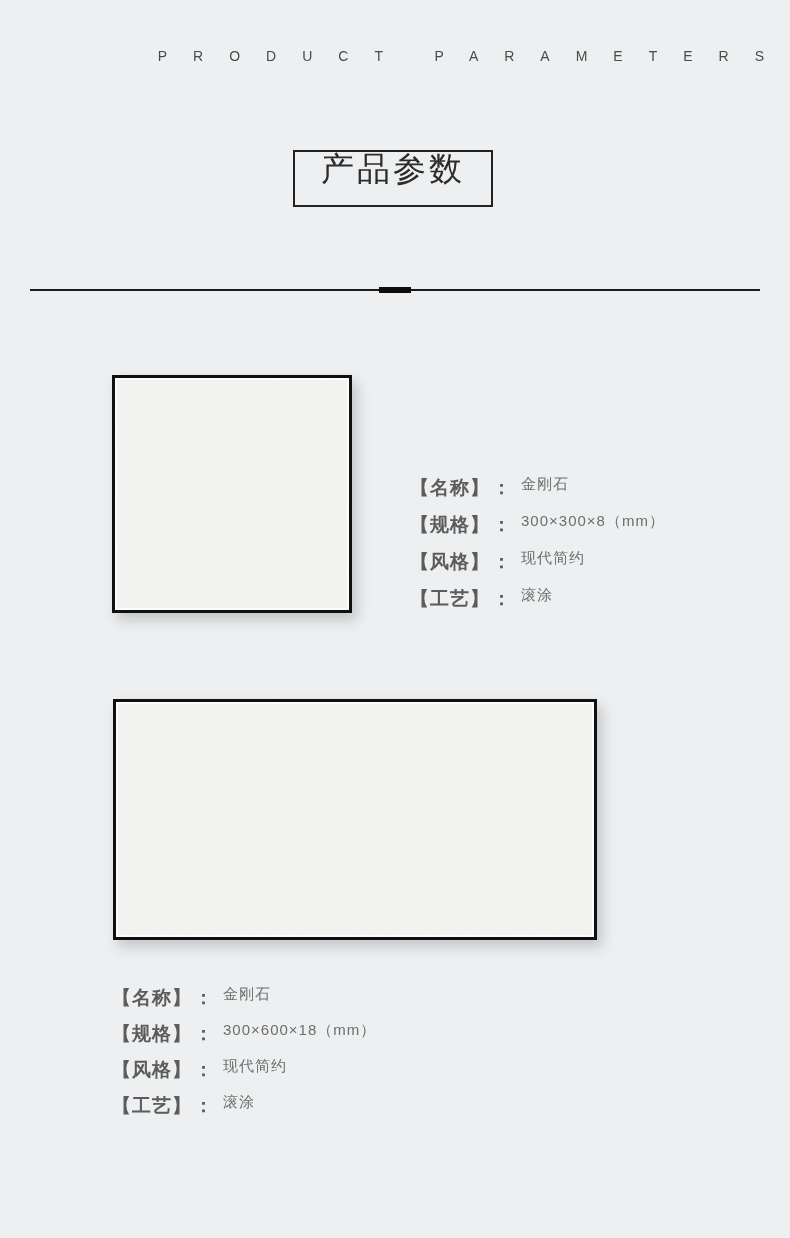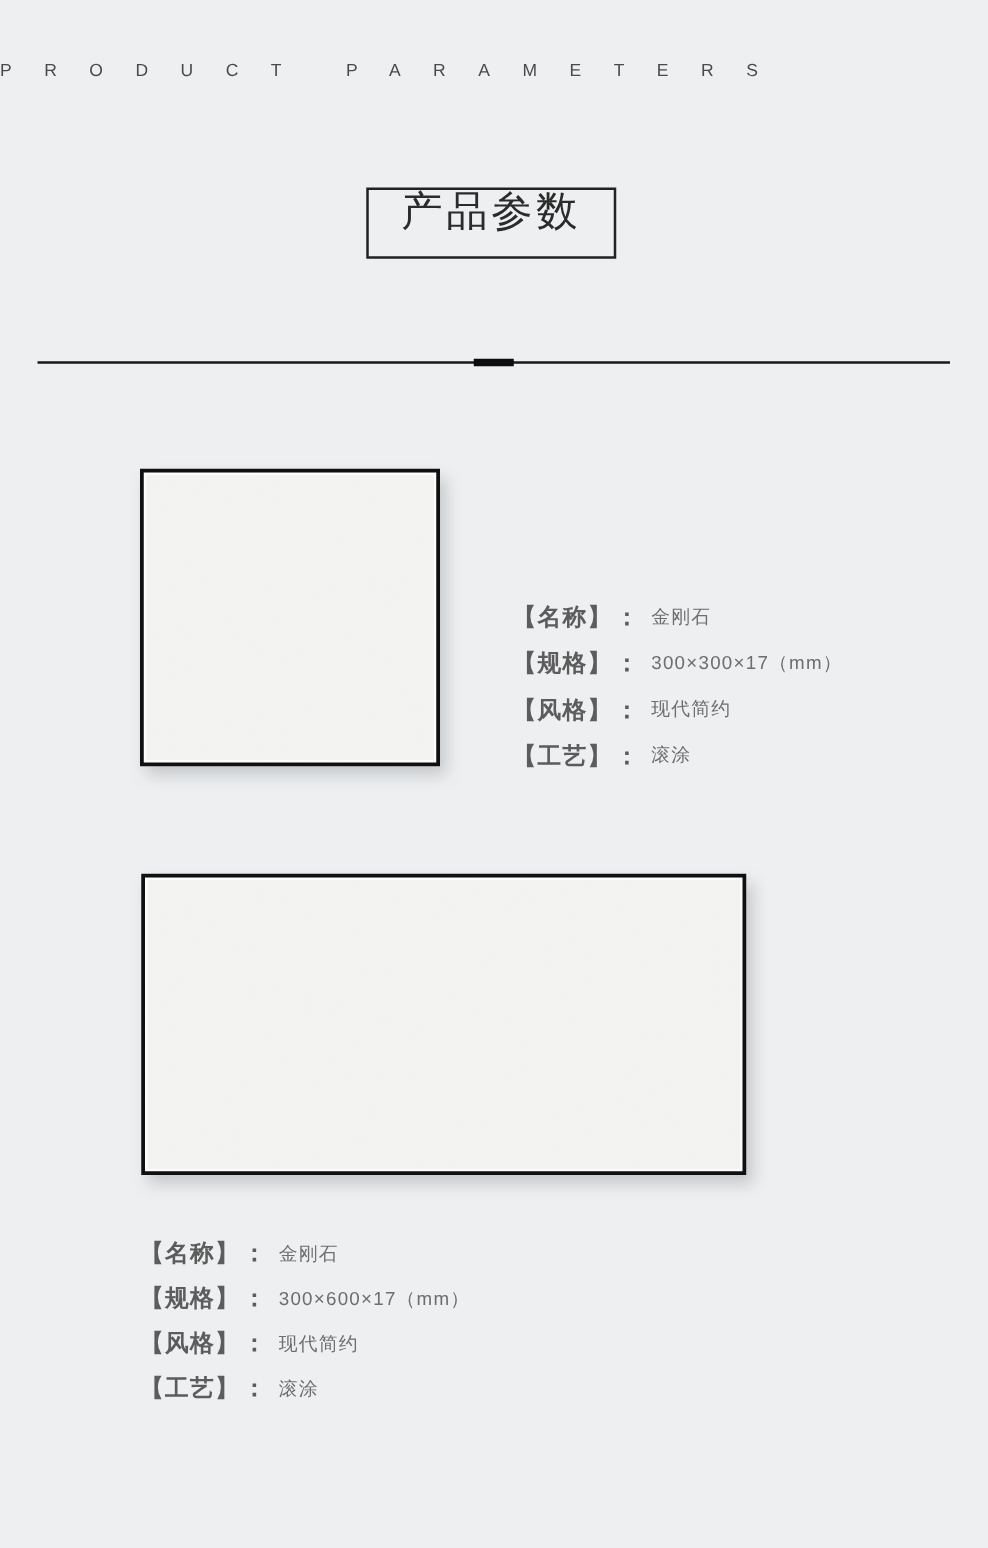--- a/index.html
+++ b/index.html
@@ -10,21 +10,21 @@
     position: relative;
     overflow: hidden;
     font-family: "Liberation Sans", "DejaVu Sans", sans-serif;
   }
   .page { position: absolute; inset: 0; }
 
   
   .subtitle-en {
     position: absolute;
     top: 48px; left: 0; right: 0;
-    text-align: left;
+    text-align: right;
     font-size: 14px;
     letter-spacing: 26px;
     word-spacing: -4px;
     color: #4a4a4a;
     white-space: nowrap;
   }
 
   
   .title-box {
     position: absolute;
@@ -74,21 +74,21 @@
     overflow: hidden;
   }
   .tile-square { left: 112px; top: 375px; width: 240px; height: 238px; }
   .tile-rect   { left: 113px; top: 699px; width: 484px; height: 241px; }
   .tile svg { position: absolute; left: 0; top: 0; width: 100%; height: 100%; display: block; }
 
   
   .specs { position: absolute; }
   .specs-right  { left: 410px; top: 475px; }
   .specs-bottom { left: 112px; top: 985px; }
-  .spec-row { height: 37px; display: flex; align-items: center; white-space: nowrap; }
+  .spec-row { height: 37px; display: flex; white-space: nowrap; }
   .specs-bottom .spec-row { height: 36px; }
   .spec-label {
     font-weight: 700;
     color: #5c5c5c;
     font-size: 19px;
     letter-spacing: 1px;
   }
   .spec-colon {
     font-weight: 700;
     color: #5c5c5c;
@@ -130,21 +130,21 @@
 
   <div class="specs specs-right">
     <div class="spec-row">
       <span class="spec-label">【名称】</span>
       <span class="spec-colon">：</span>
       <span class="spec-value">金刚石</span>
     </div>
     <div class="spec-row">
       <span class="spec-label">【规格】</span>
       <span class="spec-colon">：</span>
-      <span class="spec-value">300×300×17（mm）</span>
+      <span class="spec-value">300×300×8（mm）</span>
     </div>
     <div class="spec-row">
       <span class="spec-label">【风格】</span>
       <span class="spec-colon">：</span>
       <span class="spec-value">现代简约</span>
     </div>
     <div class="spec-row">
       <span class="spec-label">【工艺】</span>
       <span class="spec-colon">：</span>
       <span class="spec-value">滚涂</span>
@@ -163,21 +163,21 @@
 
   <div class="specs specs-bottom">
     <div class="spec-row">
       <span class="spec-label">【名称】</span>
       <span class="spec-colon">：</span>
       <span class="spec-value">金刚石</span>
     </div>
     <div class="spec-row">
       <span class="spec-label">【规格】</span>
       <span class="spec-colon">：</span>
-      <span class="spec-value">300×600×17（mm）</span>
+      <span class="spec-value">300×600×18（mm）</span>
     </div>
     <div class="spec-row">
       <span class="spec-label">【风格】</span>
       <span class="spec-colon">：</span>
       <span class="spec-value">现代简约</span>
     </div>
     <div class="spec-row">
       <span class="spec-label">【工艺】</span>
       <span class="spec-colon">：</span>
       <span class="spec-value">滚涂</span>

